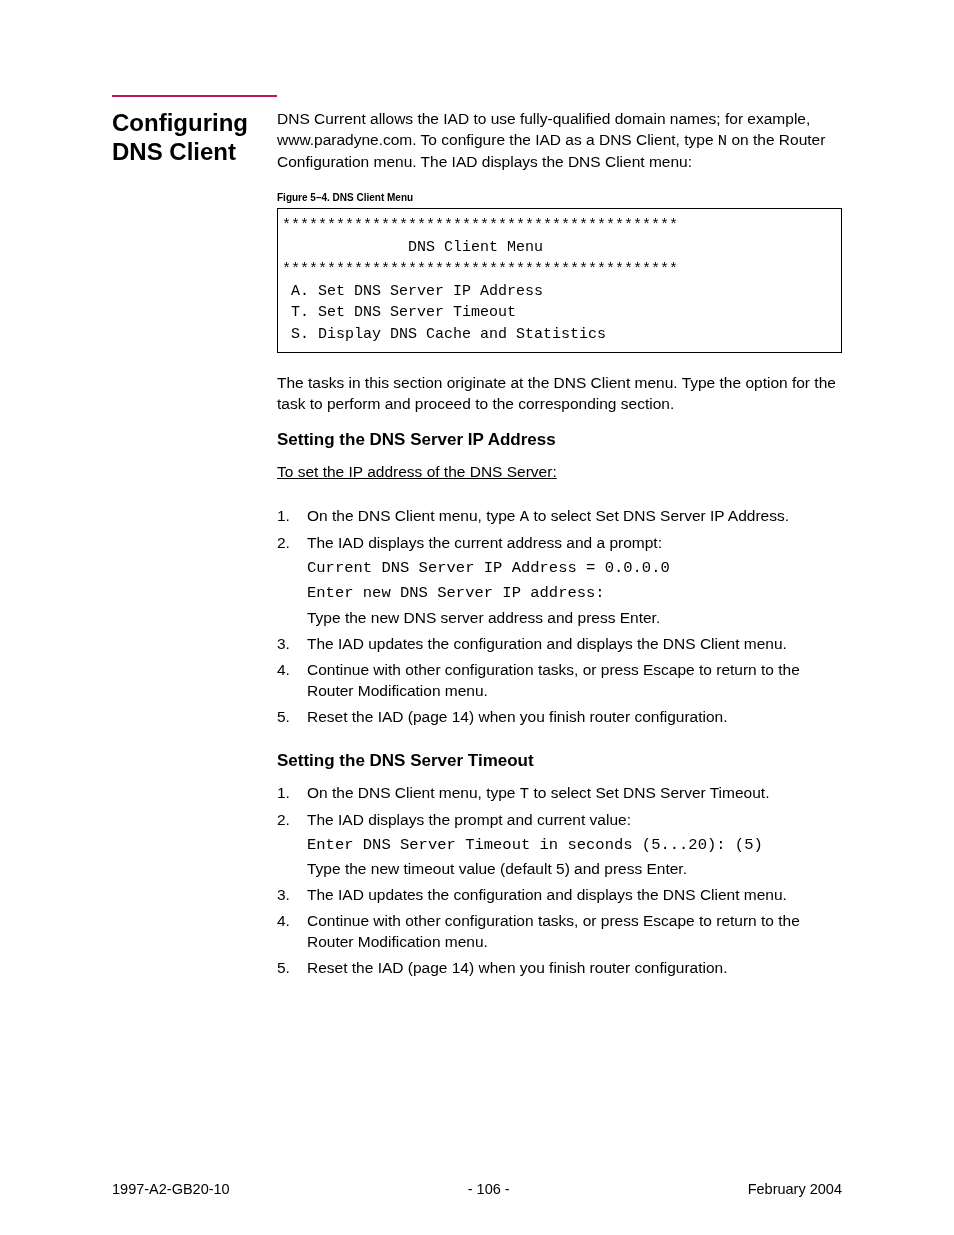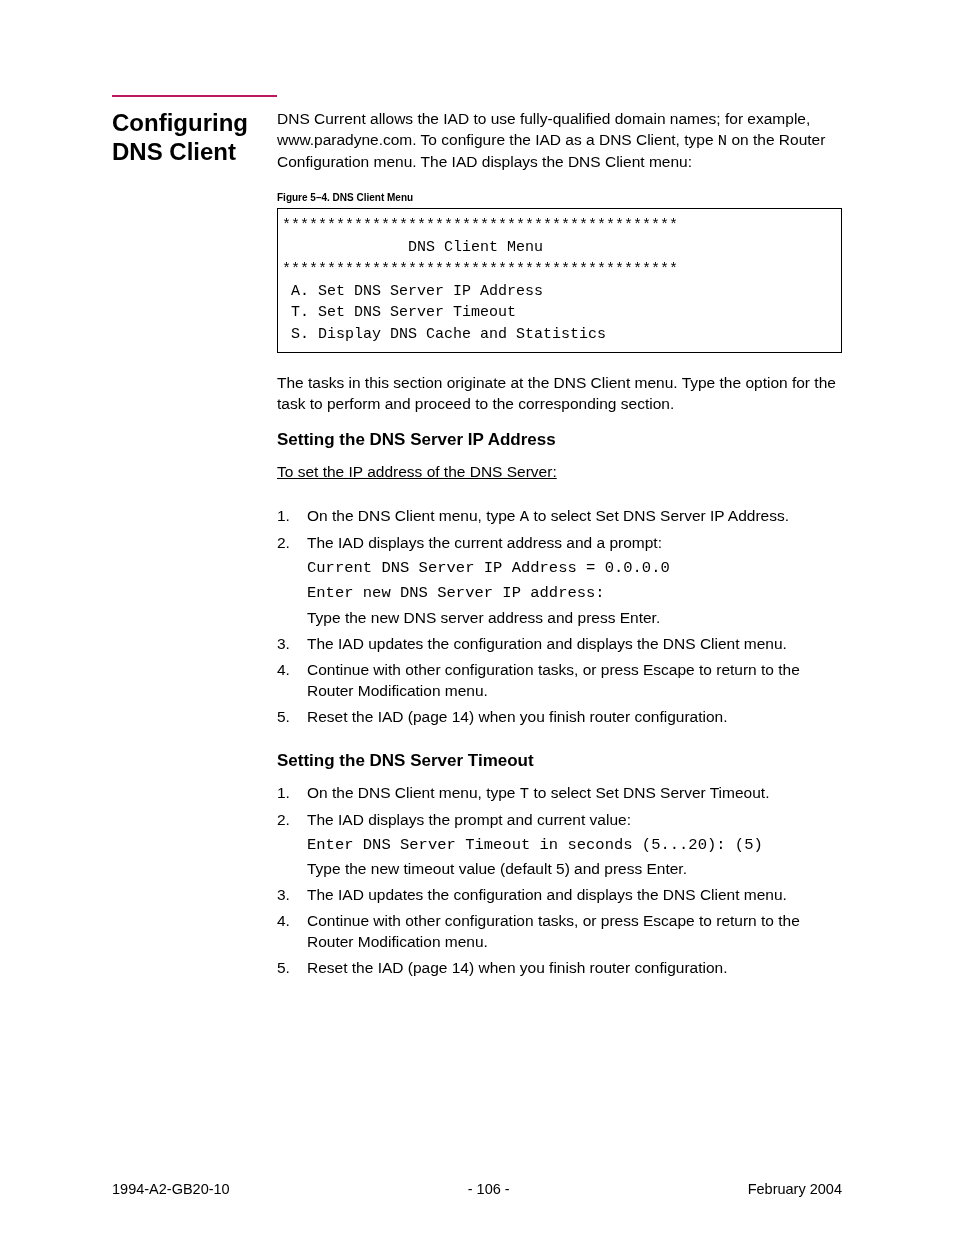--- a/index.html
+++ b/index.html
@@ -172,18 +172,18 @@
         <div class="ol-item">
           <div class="ol-num">5.</div>
           <div class="ol-body">Reset the IAD (page 14) when you finish router configuration.</div>
         </div>
       </div>
 
     </div>
   </div>
 
   <div class="footer">
-    <span>1994-A2-GB20-10</span>
+    <span>1997-A2-GB20-10</span>
     <span>- 106 -</span>
     <span>February 2004</span>
   </div>
 
 </div>
 
 </body></html>

